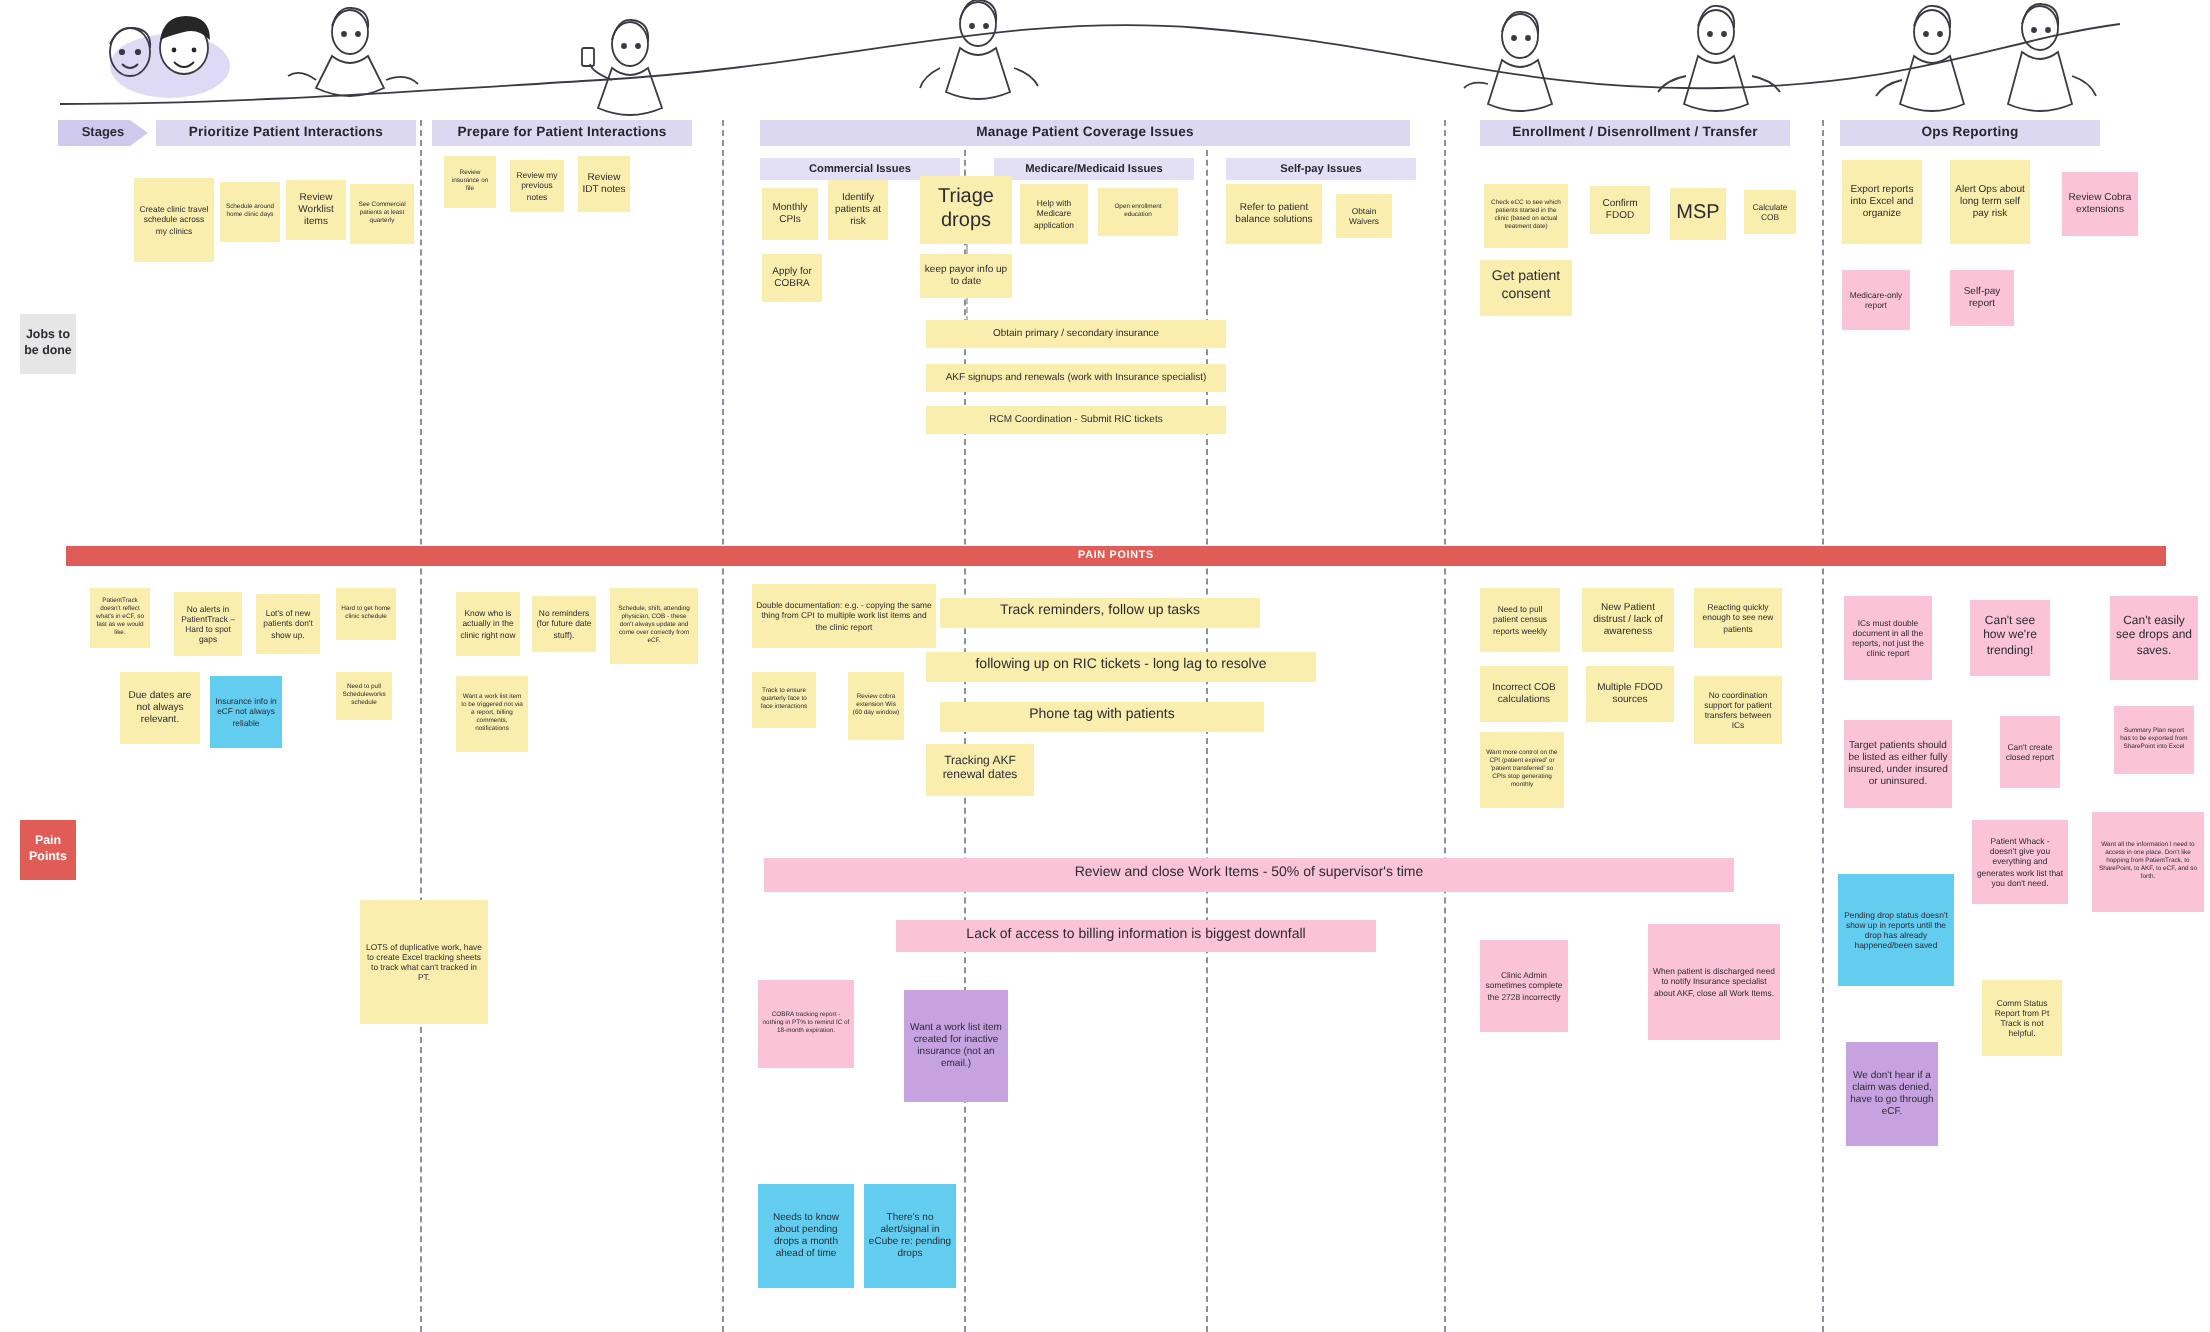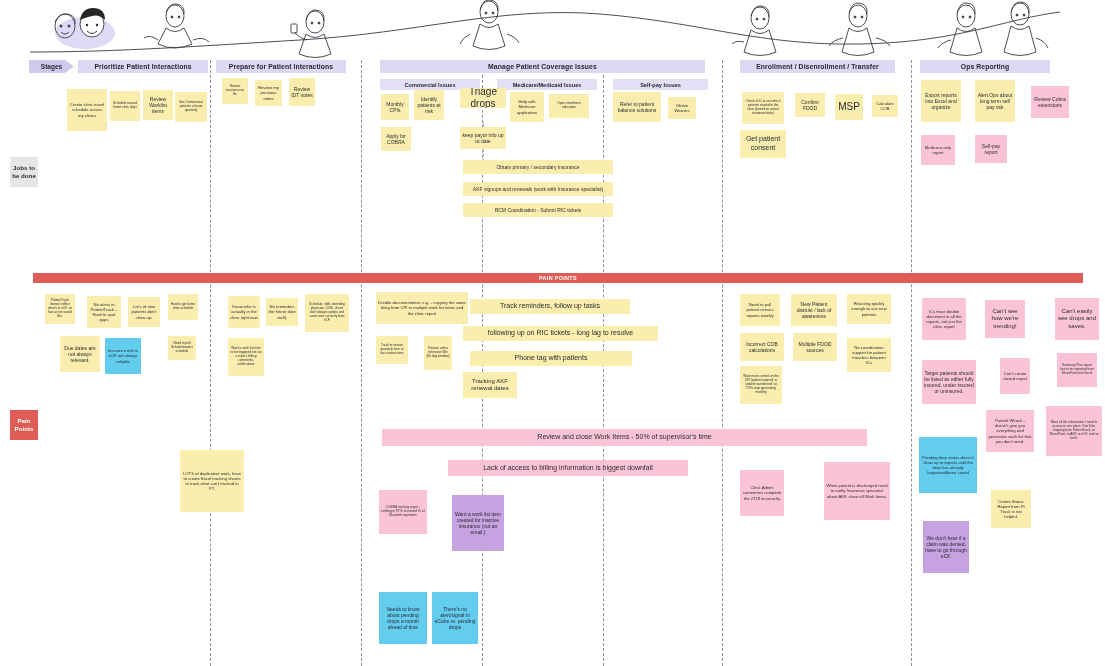--- a/index.html
+++ b/index.html
@@ -176,21 +176,21 @@
       <div class="note yellow f4" style="left: 67px; top: 89px; width: 40px; height: 42px;">Create clinic travel schedule across my clinics</div>
       <div class="note yellow f3" style="left: 110px; top: 91px; width: 30px; height: 30px;">Schedule around home clinic days</div>
       <div class="note yellow f5" style="left: 143px; top: 90px; width: 30px; height: 30px;">Review Worklist items</div>
       <div class="note yellow f3" style="left: 175px; top: 92px; width: 32px; height: 30px;">See Commercial patients at least quarterly</div>
       <div class="note yellow f3" style="left: 222px; top: 78px; width: 26px; height: 26px;">Review insurance on file</div>
       <div class="note yellow f4" style="left: 255px; top: 80px; width: 27px; height: 26px;">Review my previous notes</div>
       <div class="note yellow f5" style="left: 289px; top: 78px; width: 26px; height: 28px;">Review IDT notes</div>
       <div class="note yellow f5" style="left: 381px; top: 94px; width: 28px; height: 26px;">Monthly CPIs</div>
       <div class="note yellow f5" style="left: 414px; top: 90px; width: 30px; height: 30px;">Identify patients at risk</div>
       <div class="note yellow f5" style="left: 381px; top: 127px; width: 30px; height: 24px;">Apply for COBRA</div>
-      <div class="note yellow f9" style="left: 460px; top: 88px; width: 46px; height: 20px;">Triage drops</div>
+      <div class="note yellow f9" style="left: 460px; top: 88px; width: 46px; height: 34px;">Triage drops</div>
       <div class="note yellow f5" style="left: 460px; top: 127px; width: 46px; height: 22px;">keep payor info up to date</div>
       <div class="note yellow f4" style="left: 510px; top: 92px; width: 34px; height: 30px;">Help with Medicare application</div>
       <div class="note yellow f3" style="left: 549px; top: 94px; width: 40px; height: 24px;">Open enrollment education</div>
       <div class="note yellow f5" style="left: 613px; top: 92px; width: 48px; height: 30px;">Refer to patient balance solutions</div>
       <div class="note yellow f4" style="left: 668px; top: 97px; width: 28px; height: 22px;">Obtain Waivers</div>
       <div class="note yellow f5" style="left: 463px; top: 160px; width: 150px; height: 14px;">Obtain primary / secondary insurance</div>
       <div class="note yellow f5" style="left: 463px; top: 182px; width: 150px; height: 14px;">AKF signups and renewals (work with Insurance specialist)</div>
       <div class="note yellow f5" style="left: 463px; top: 203px; width: 150px; height: 14px;">RCM Coordination - Submit RIC tickets</div>
       <div class="note yellow f3" style="left: 742px; top: 92px; width: 42px; height: 32px;">Check eCC to see which patients started in the clinic (based on actual treatment date)</div>
       <div class="note yellow f5" style="left: 795px; top: 93px; width: 30px; height: 24px;">Confirm FDOD</div>

